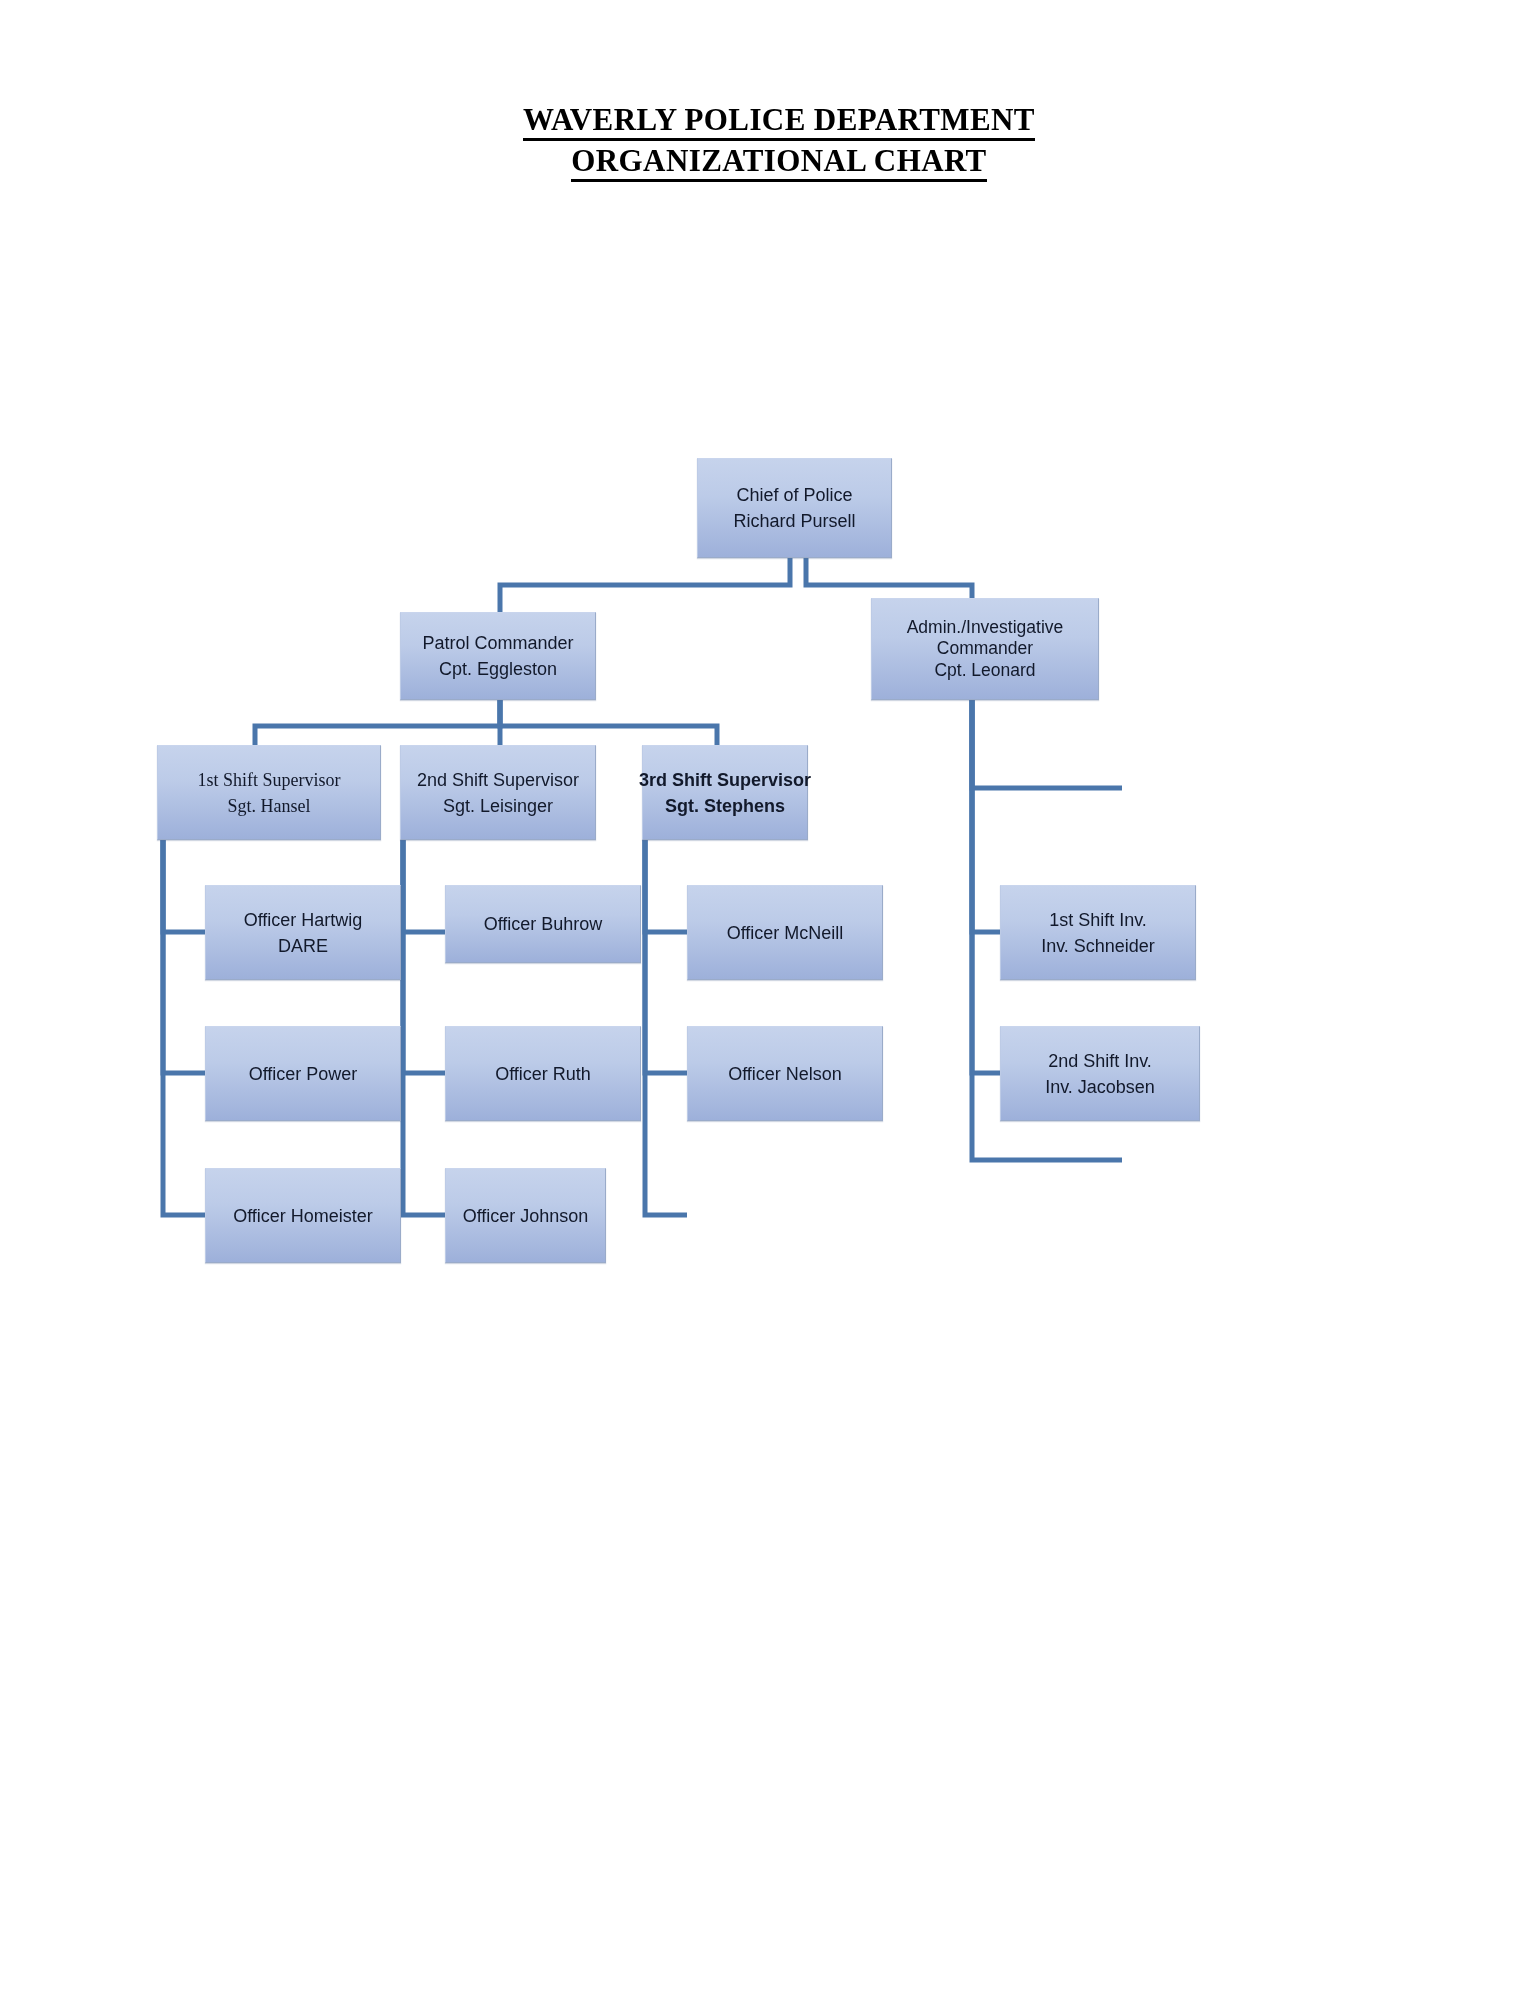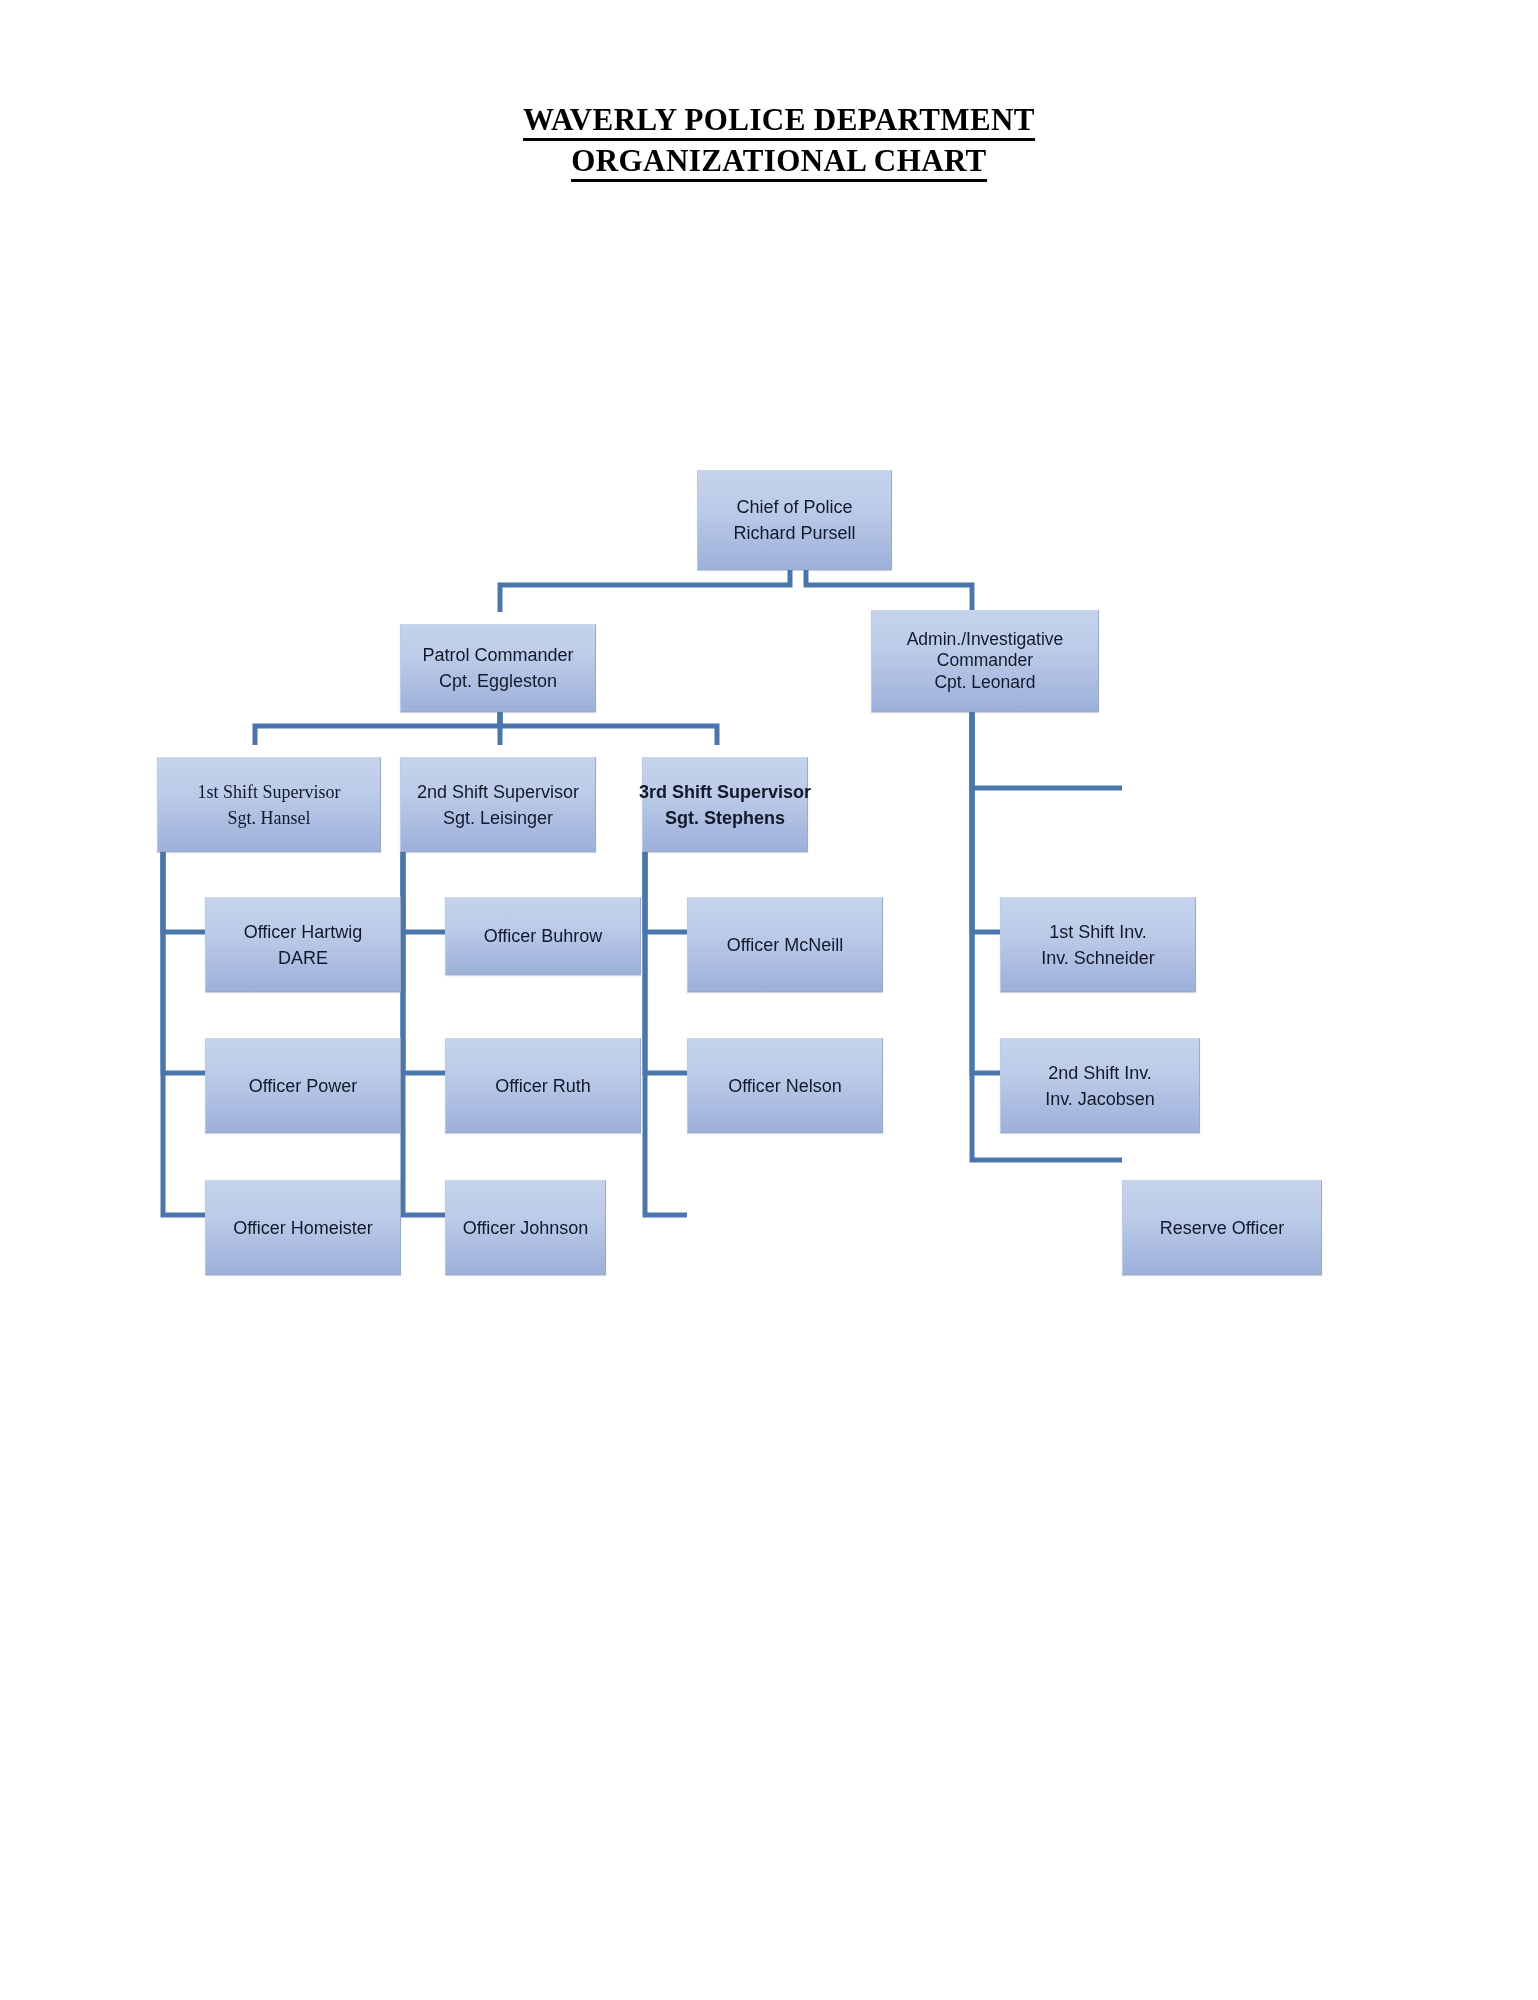--- a/index.html
+++ b/index.html
@@ -66,21 +66,20 @@
     border-left-color: #bdcbe6;
     display: flex;
     flex-direction: column;
     align-items: center;
     justify-content: center;
     color: #12192b;
     font-size: 18px;
     line-height: 1.0;
     text-align: center;
     box-shadow: 0 1px 1px rgba(90,110,150,0.28);
-    margin-top: 12px;
   }
   .node .line {
     display: block;
     padding: 4px 6px;
     white-space: nowrap;
   }
   .node.three-line { font-size: 17.5px; }
   .node.three-line .line { padding: 2px 6px; }
 </style>
 </head>
@@ -195,17 +194,14 @@
 
   <div class="node" style="left:205px; top:1168px; width:196px; height:95px;">
     <span class="line">Officer Homeister</span>
   </div>
 
   <div class="node" style="left:445px; top:1168px; width:161px; height:95px;">
     <span class="line">Officer Johnson</span>
   </div>
 
 
-  <div class="node" style="left:1122px; top:1168px; width:200px; height:95px;">
-    <span class="line">Reserve Officer</span>
-  </div>
 
 </div>
 
 </body></html>

